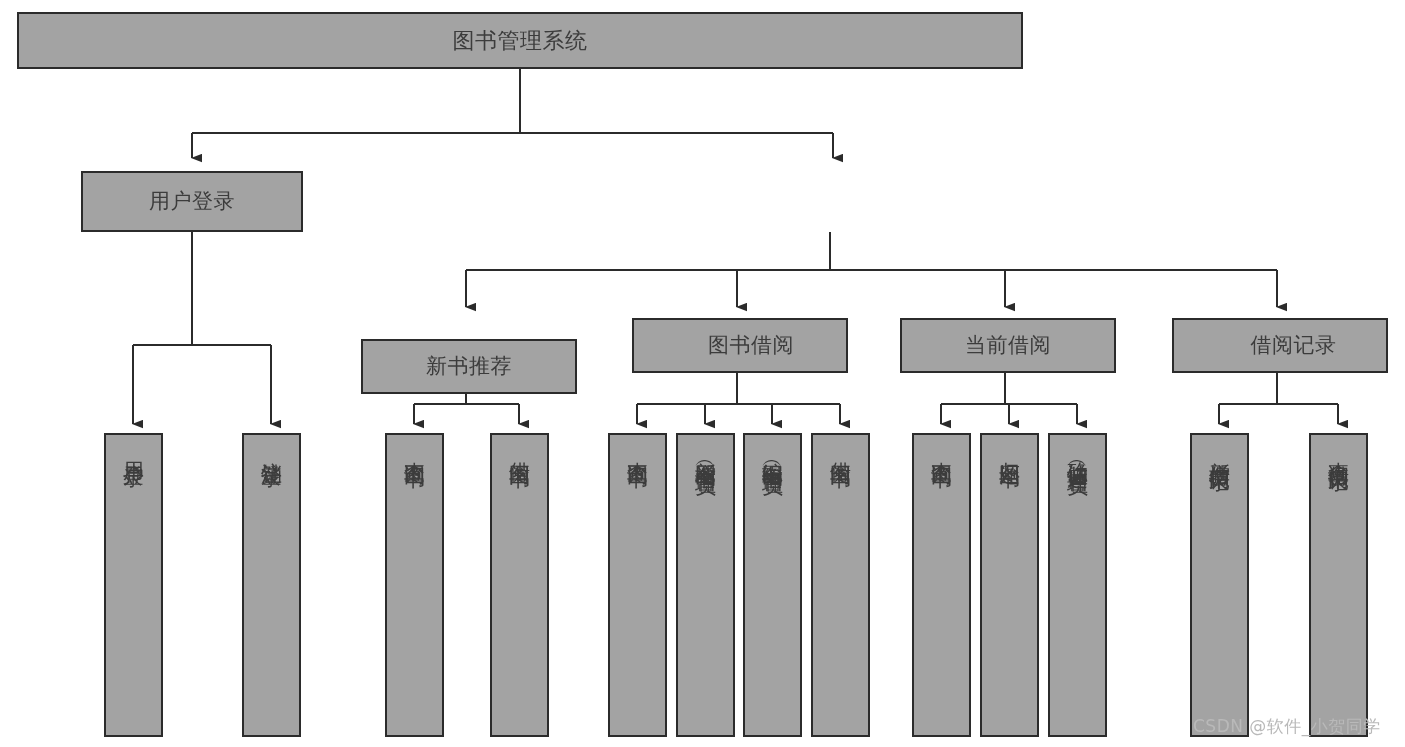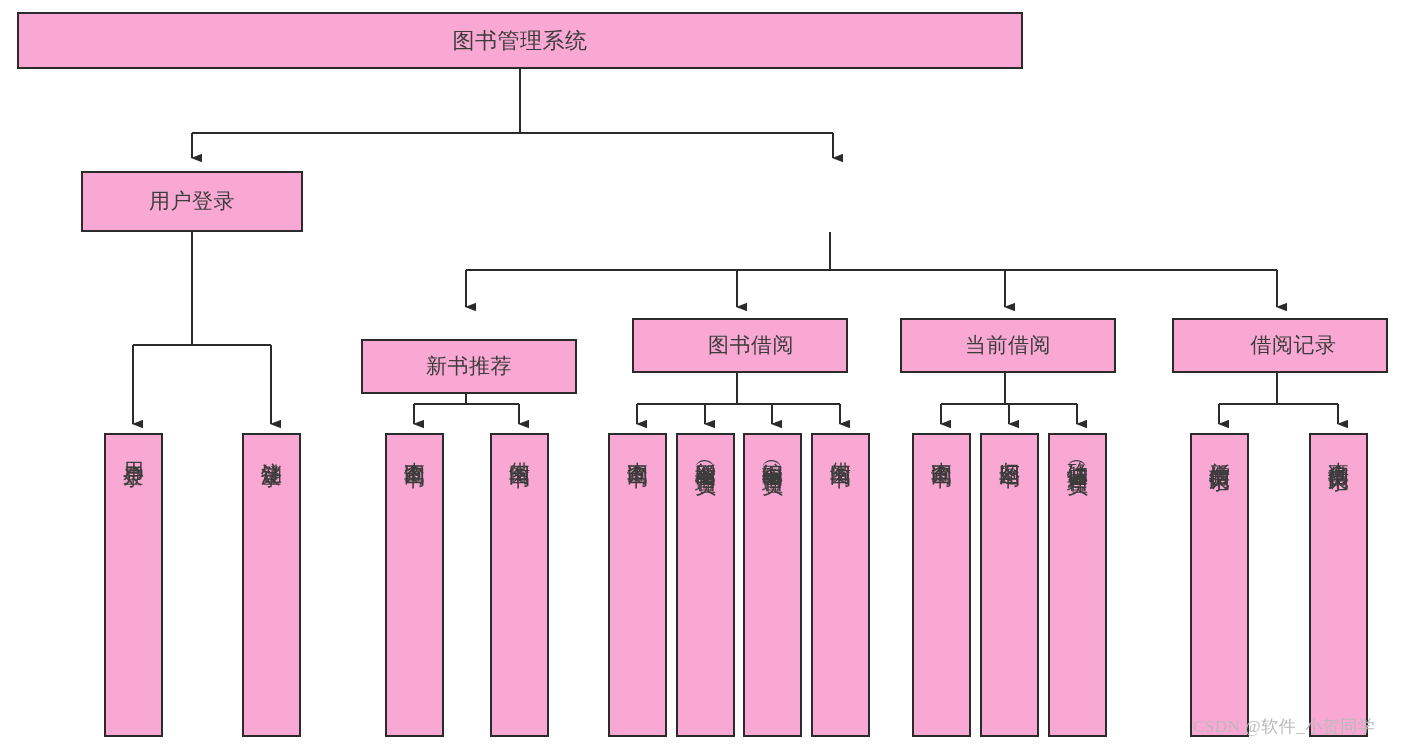--- a/index.html
+++ b/index.html
@@ -22,21 +22,21 @@
     position: absolute;
     left: 0;
     top: 0;
     width: 1405px;
     height: 747px;
     pointer-events: none;
   }
   .node {
     position: absolute;
     box-sizing: border-box;
-    background: #f9a8d4;
+    background: #a3a3a3;
     border: 2px solid #2b2b2b;
     display: flex;
     align-items: center;
     justify-content: center;
     color: #3a3a3a;
   }
   .node .label {
     display: block;
     text-align: center;
     line-height: 1.18;
@@ -200,15 +200,15 @@
   </div>
 
   <div class="node vert" style="left:1190px; top:433px; width:59px; height:304px;">
     <span class="label">新增借阅记录</span>
   </div>
 
   <div class="node vert" style="left:1309px; top:433px; width:59px; height:304px;">
     <span class="label">查询借阅记录</span>
   </div>
 
-  <div class="watermark" style="left:1193px; top:715px;font-family:Liberation Serif, serif;">CSDN @软件_小贺同学</div>
+  <div class="watermark" style="left:1193px; top:715px;">CSDN @软件_小贺同学</div>
 
 </div>
 
 </body></html>

